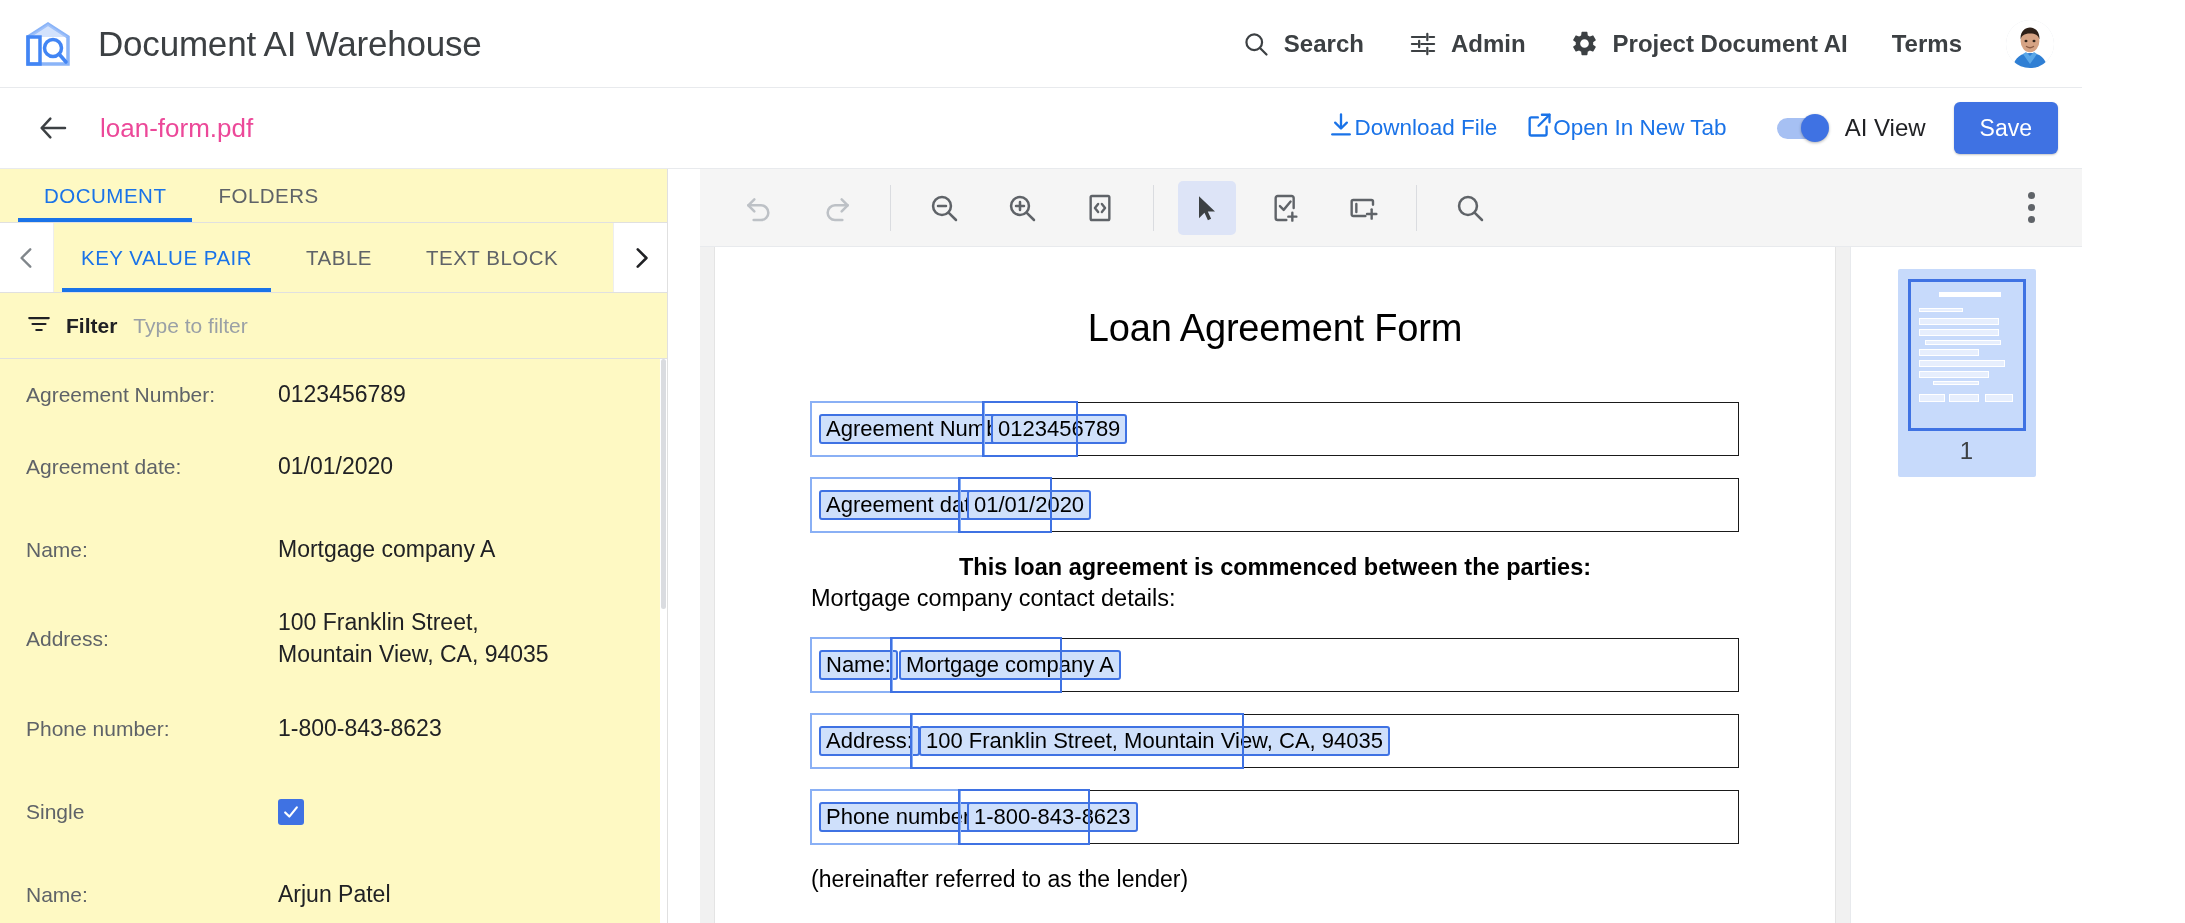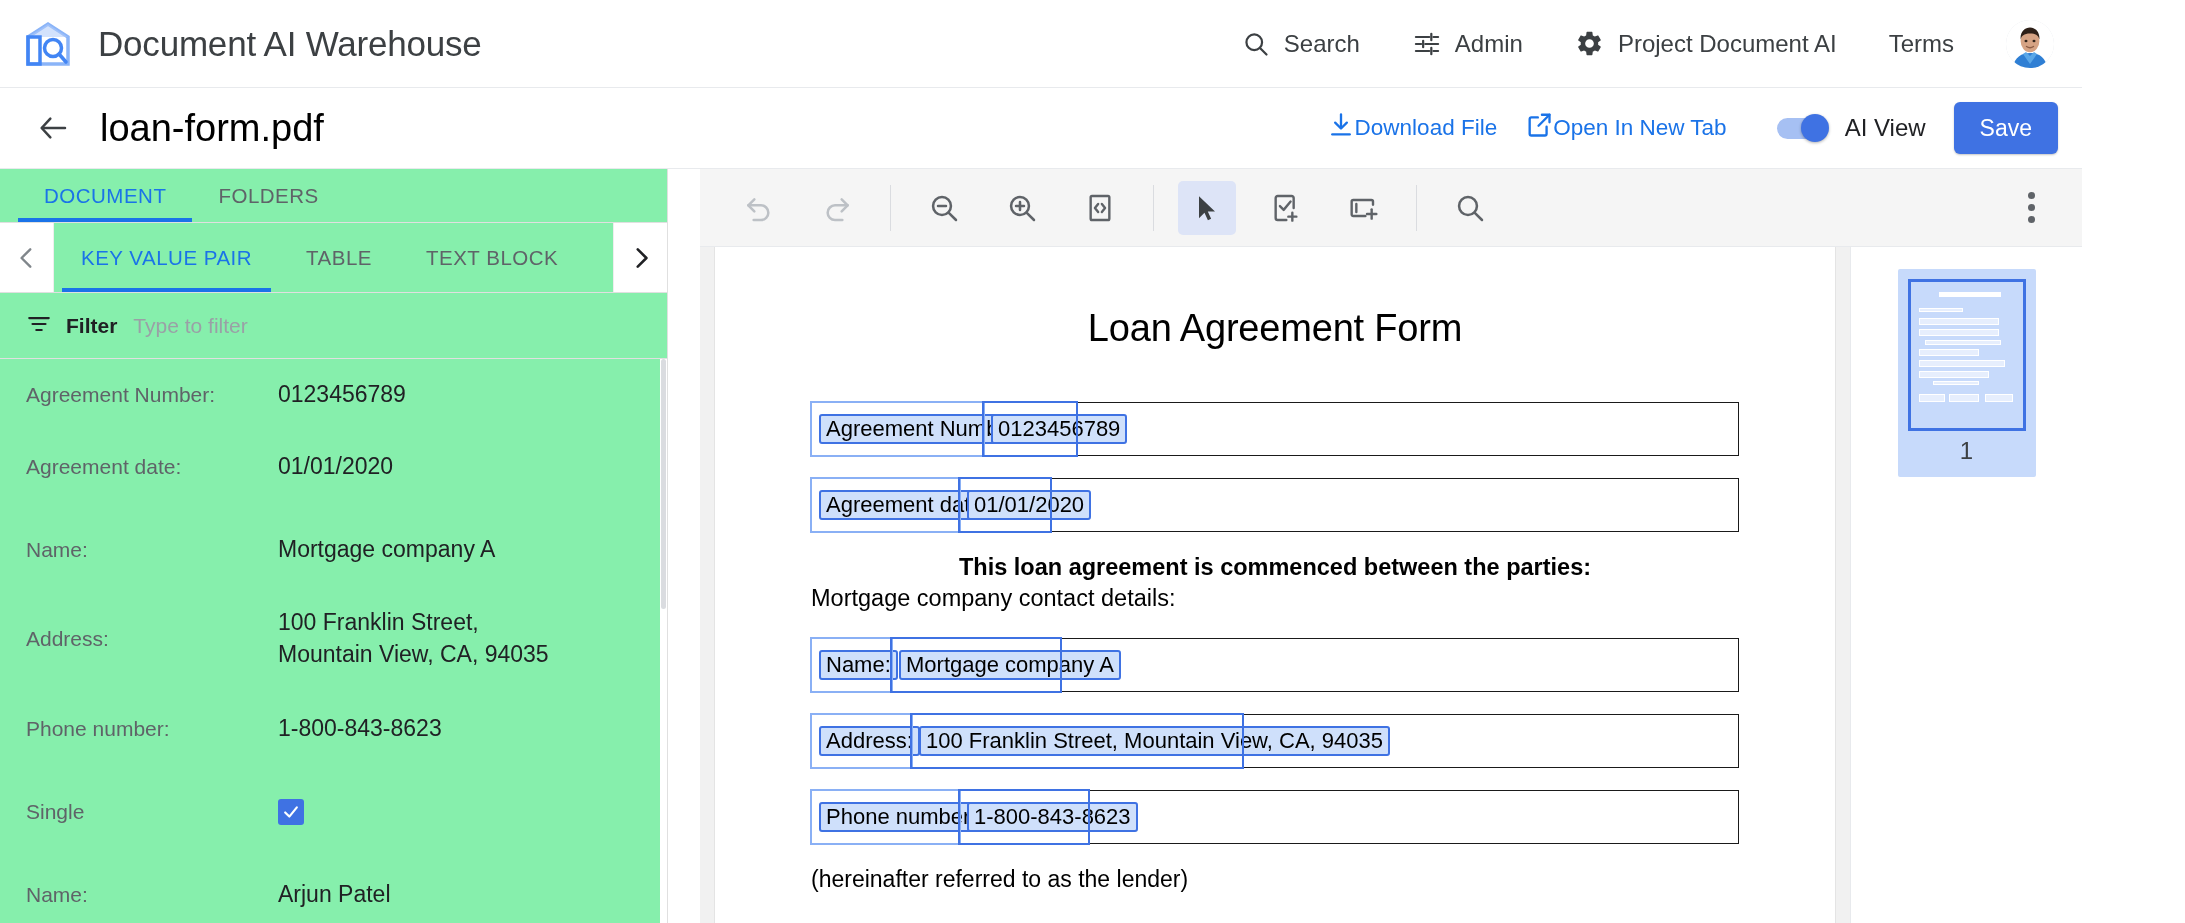--- a/index.html
+++ b/index.html
@@ -18,21 +18,21 @@
     height: 88px; flex: 0 0 88px;
     display: flex; align-items: center;
     padding: 0 28px 0 22px;
     background: #fff;
     border-bottom: 1px solid #e8eaed;
   }
   .brand { display: flex; align-items: center; gap: 22px; }
   .logo-box { width: 54px; height: 54px; display:flex; align-items:center; justify-content:center; }
   .app-title { font-size: 35px; color: #3c4043; letter-spacing: -0.2px; font-weight: 400; }
   .appbar-spacer { flex: 1 1 auto; }
-  .appbar-nav { display: flex; align-items: center; gap: 8px; }
+  .appbar-nav { display: flex; align-items: center; gap: 0px; font-weight: bold; }
   .nav-item {
     display: flex; align-items: center; gap: 13px;
     padding: 10px 22px; cursor: pointer; color: #3c4043;
     font-size: 24px; white-space: nowrap; border-radius: 6px;
   }
   .nav-icon { display:flex; align-items:center; justify-content:center; width:30px; height:30px; }
   .avatar {
     width: 48px; height: 48px; border-radius: 50%;
     margin-left: 22px; overflow: hidden; flex: 0 0 48px;
     background: #dfe3e8; position: relative; cursor:pointer;
@@ -40,21 +40,21 @@
 
   
   .filebar {
     height: 81px; flex: 0 0 81px;
     display: flex; align-items: center;
     padding: 0 24px 0 30px;
     background: #fff;
     border-bottom: 1px solid #e8eaed;
   }
   .back-arrow { width: 46px; height:46px; display:flex; align-items:center; justify-content:center; cursor:pointer; border-radius:50%; }
-  .file-name { font-size: 38px; color: #000000; margin-left: 24px; }
+  .file-name { font-size: 26px; color: #ec4899; margin-left: 24px; }
   .filebar-spacer { flex: 1 1 auto; }
   .action-link {
     display:flex; align-items:center; gap: 0;
     color: #1a73e8; font-size: 22.5px; cursor:pointer;
     padding: 8px 14px; border-radius: 6px; white-space: nowrap;
   }
   .toggle-wrap { display:flex; align-items:center; gap: 14px; margin-left: 36px; margin-right: 28px; cursor:pointer;}
   .switch { position: relative; width: 54px; height: 28px; flex:0 0 54px; }
   .switch .track { position:absolute; left:0; top:4px; width:50px; height:21px; border-radius:11px; background:#a6c0f3; }
   .switch .knob  { position:absolute; left:24px; top:0px; width:28px; height:28px; border-radius:50%; background:#3f72e3; box-shadow:0 1px 3px rgba(0,0,0,.3); }
@@ -63,21 +63,21 @@
     background: #3f72e3; color: #fff; border: none;
     font-size: 23px; font-family: inherit;
     padding: 0 26px; height: 52px; border-radius: 6px;
     cursor: pointer; box-shadow: 0 1px 2px rgba(60,64,67,.3);
   }
 
   
   .body-split { flex: 1 1 auto; display: flex; min-height: 0; }
 
   
-  .left-panel { width: 668px; flex: 0 0 668px; display: flex; flex-direction: column; background:#86efac; border-right: 1px solid #e0e0e0; min-height:0;}
+  .left-panel { width: 668px; flex: 0 0 668px; display: flex; flex-direction: column; background:#fef9c3; border-right: 1px solid #e0e0e0; min-height:0;}
   .main-tabs { display: flex; height: 54px; flex: 0 0 54px; border-bottom: 1px solid #e0e0e0; padding-left: 18px; }
   .main-tab {
     display:flex; align-items:center; justify-content:center;
     padding: 0 26px; font-size: 20.5px; letter-spacing: .5px;
     color: #5f6368; cursor: pointer; position: relative; font-weight:500;
   }
   .main-tab.active { color: #1a73e8; }
   .main-tab.active::after { content:''; position:absolute; left:0; right:0; bottom:0; height:4px; background:#1a73e8; }
 
   .sub-tabs { display:flex; align-items:stretch; height: 70px; flex:0 0 70px; border-bottom:1px solid #e0e0e0; }

